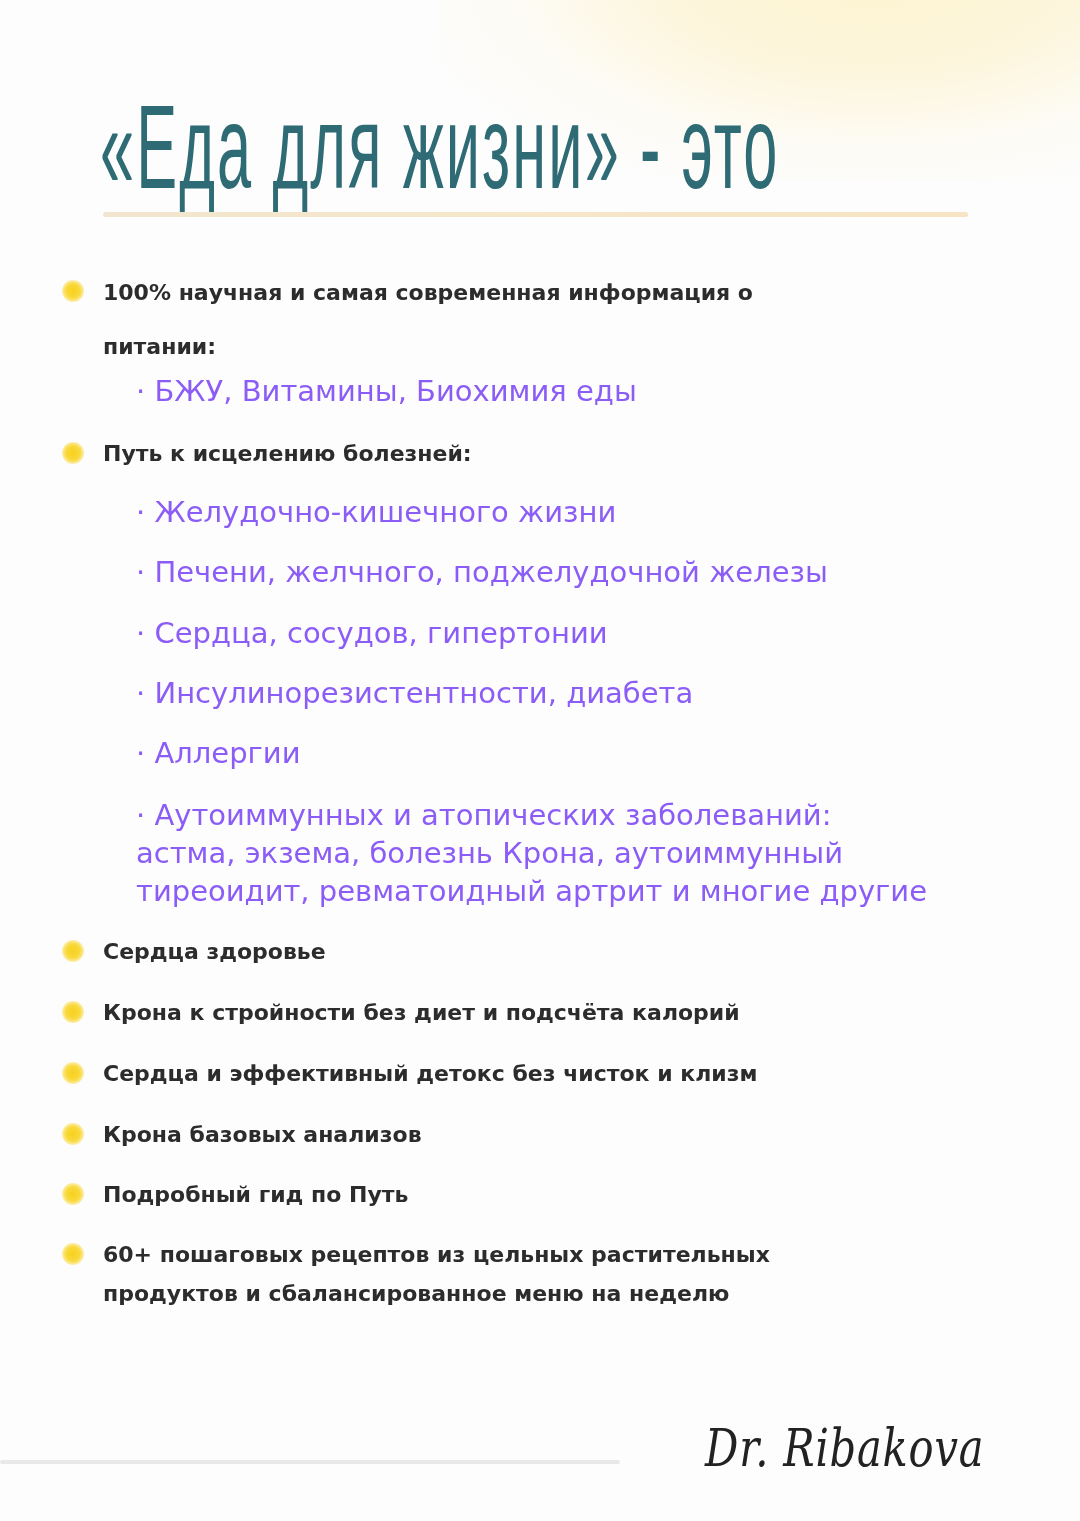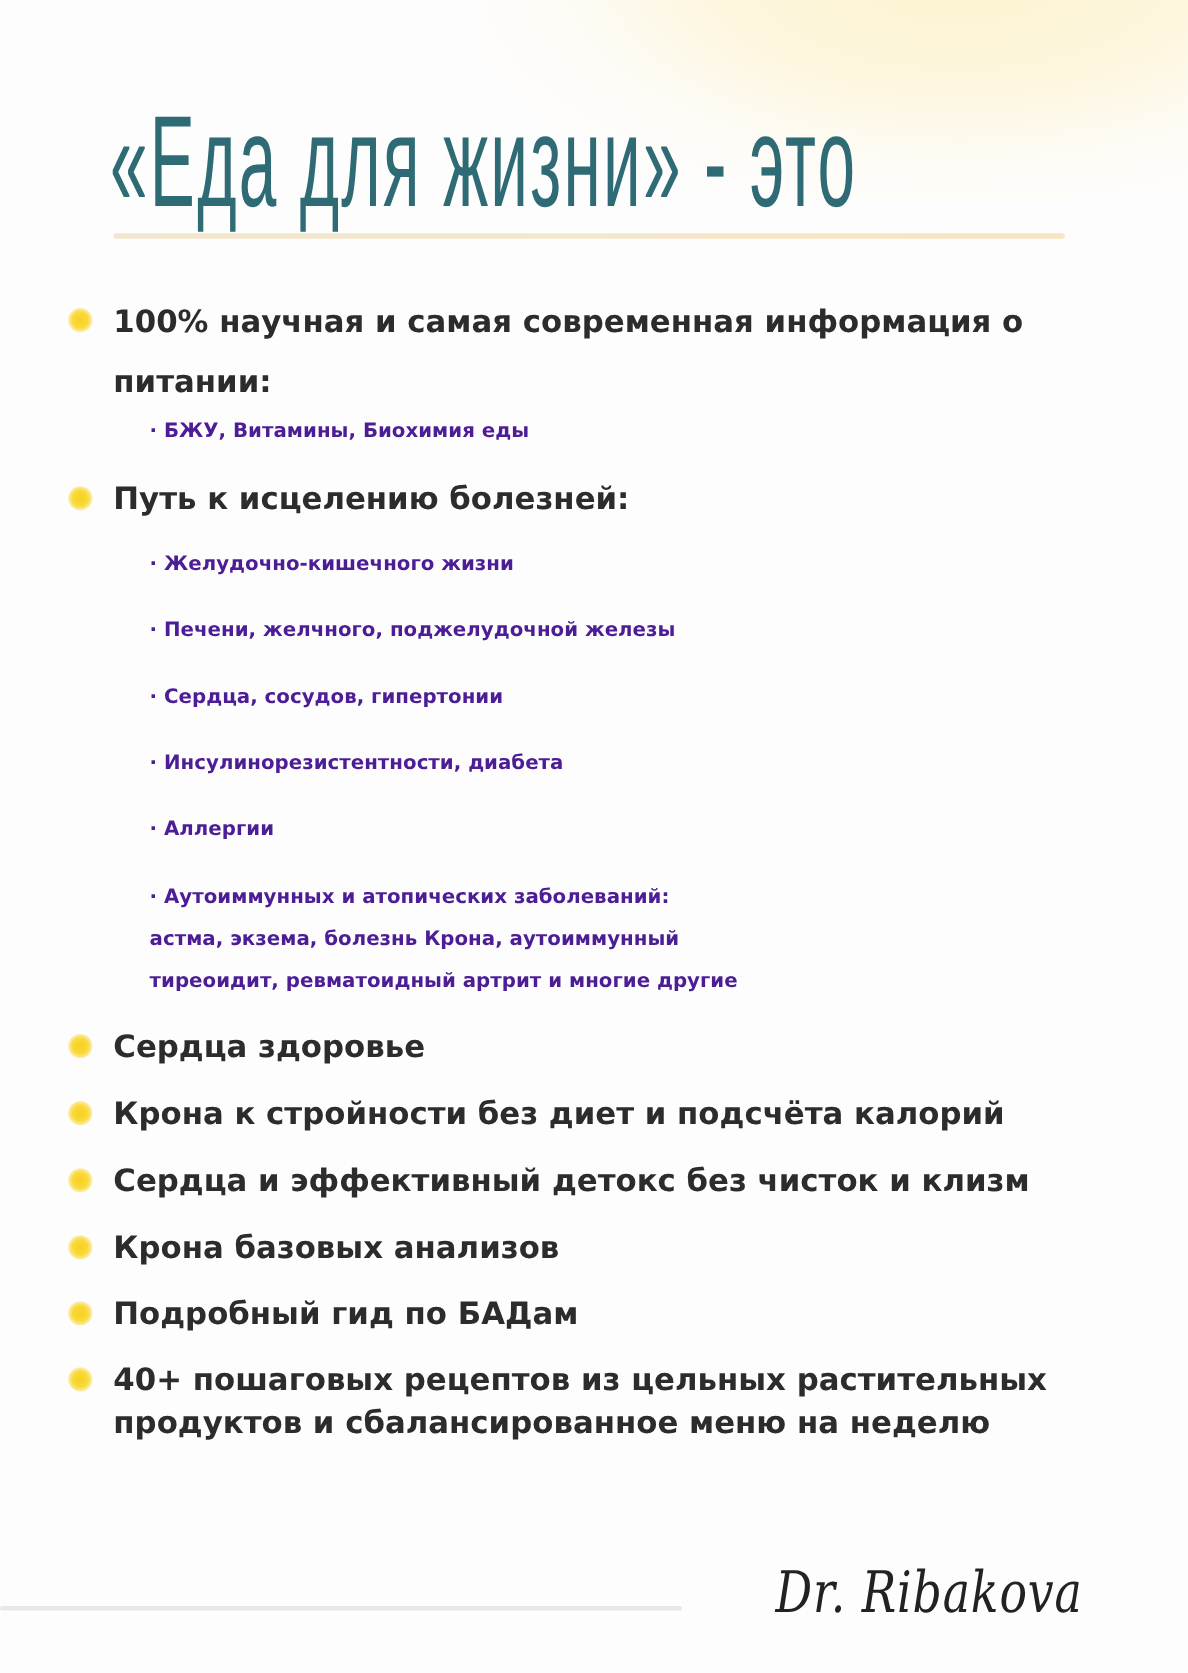--- a/index.html
+++ b/index.html
@@ -25,30 +25,30 @@
     white-space:nowrap;
   }
   .title-underline {
     position:absolute; top:212px; left:103px; width:865px; height:5px;
     border-radius:3px;
     background:linear-gradient(90deg, #f2e6cf, #f6e7c9 50%, #f6e4c2);
   }
   .list { position:absolute; left:0; top:0; width:1080px; }
   .item {
     position:absolute; left:103px;
-    font-size:28px; line-height:37px; font-weight:700; color:#2c2c2c;
+    font-size:22px; line-height:37px; font-weight:700; color:#2c2c2c;
     white-space:nowrap;
   }
   .bullet {
     position:absolute; left:62px; width:22px; height:22px; border-radius:50%;
     background:radial-gradient(circle, #f7d11d 0%, #f9d93c 45%, rgba(251,228,120,0.6) 70%, rgba(255,255,255,0) 100%);
   }
   .sub {
     position:absolute; left:136px;
-    font-size:18px; line-height:37px; font-weight:700; color:#4c1d95;
+    font-size:29px; line-height:37px; font-weight:400; color:#8b5cf6;
     white-space:nowrap;
   }
   .footer-line {
     position:absolute; left:0; top:1460px; width:620px; height:4px;
     background:#e8e8e8; border-radius:2px;
   }
   .signature {
     position:absolute; left:705px; top:1418px;
     font-family:"DejaVu Serif", serif; font-style:italic;
     font-size:52px; color:#222; letter-spacing:1px;
@@ -88,21 +88,21 @@
   <div class="bullet" style="top:1001px"></div>
   <div class="item" style="top:994px">Крона к стройности без диет и подсчёта калорий</div>
 
   <div class="bullet" style="top:1062px"></div>
   <div class="item" style="top:1055px">Сердца и эффективный детокс без чисток и клизм</div>
 
   <div class="bullet" style="top:1123px"></div>
   <div class="item" style="top:1116px">Крона базовых анализов</div>
 
   <div class="bullet" style="top:1183px"></div>
-  <div class="item" style="top:1176px">Подробный гид по БАДам</div>
+  <div class="item" style="top:1176px">Подробный гид по Путь</div>
 
   <div class="bullet" style="top:1243px"></div>
-  <div class="item" style="top:1236px">40+ пошаговых рецептов из цельных растительных</div>
+  <div class="item" style="top:1236px">60+ пошаговых рецептов из цельных растительных</div>
   <div class="item" style="top:1275px">продуктов и сбалансированное меню на неделю</div>
 </div>
 
 <div class="footer-line"></div>
 <div class="signature">Dr. Ribakova</div>
 
 </body></html>

